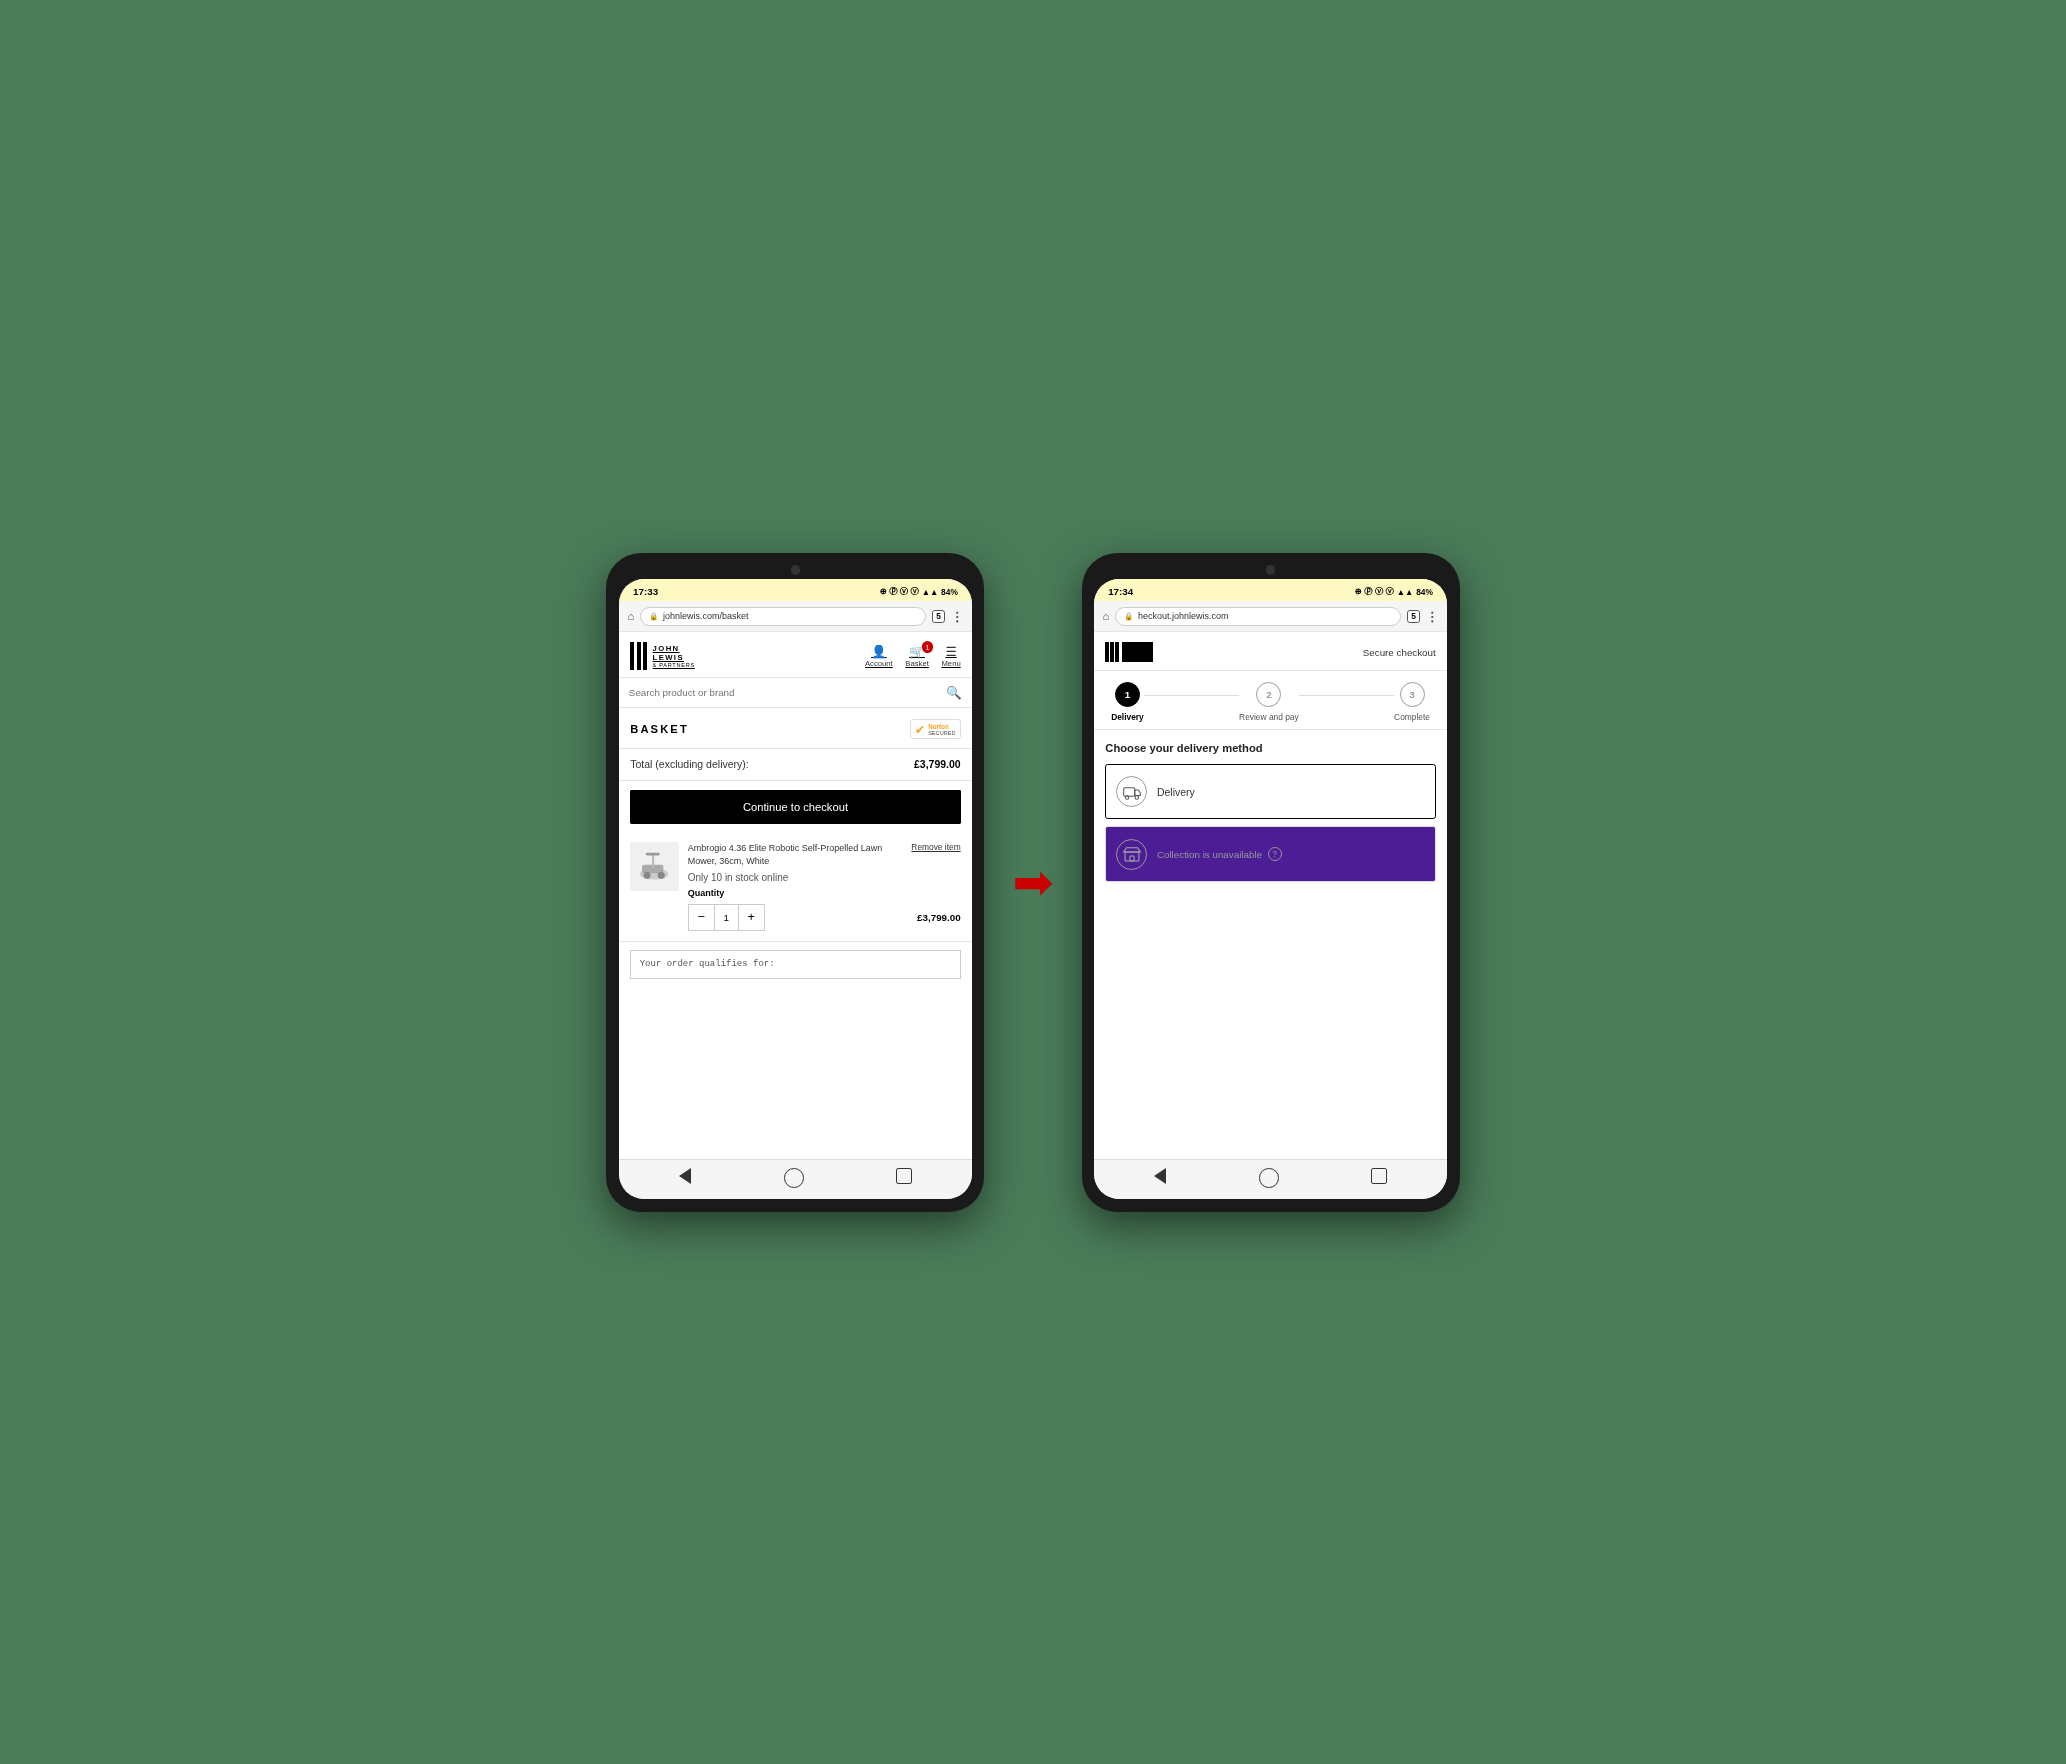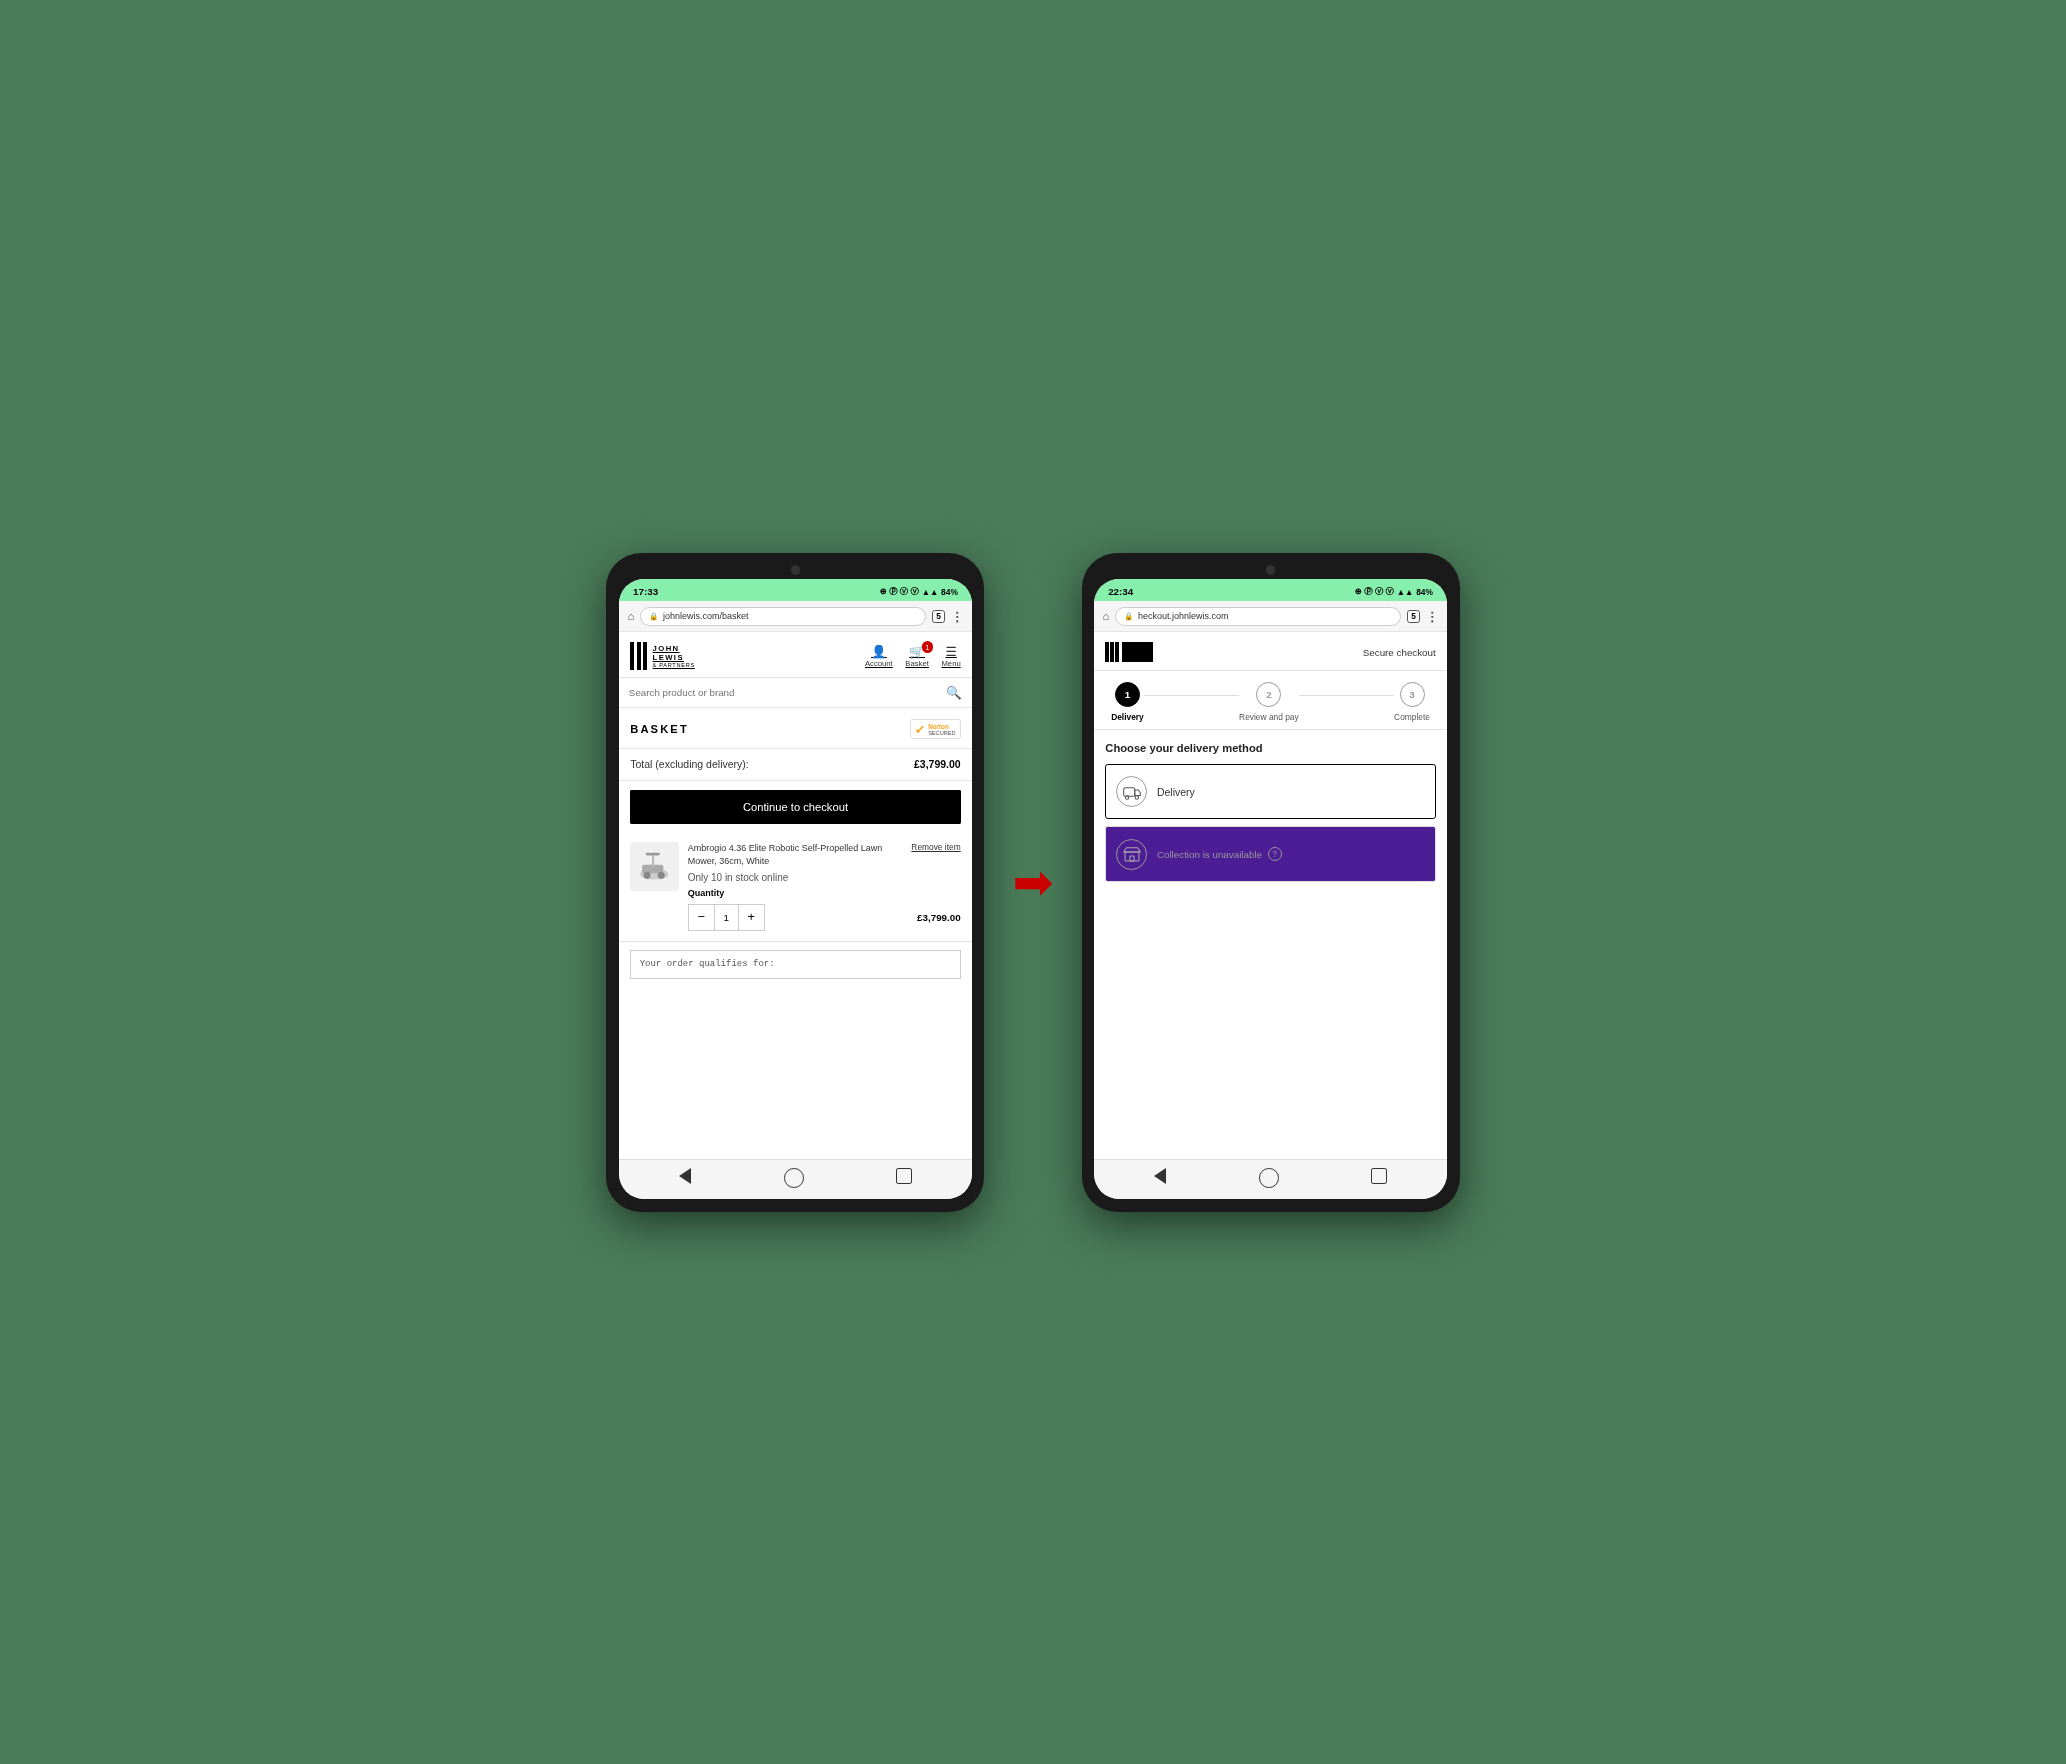--- a/index.html
+++ b/index.html
@@ -57,21 +57,21 @@
     }
 
     
     .status-bar {
       display: flex;
       justify-content: space-between;
       align-items: center;
       padding: 7px 14px 4.2px;
       font-size: 9px;
       font-weight: 600;
-      background: #86efac;
+      background: #fef9c3;
     }
     .status-time { font-weight: 700; font-size: 9.8px; }
     .status-icons { display: flex; gap: 2.8px; align-items: center; font-size: 8.4px; }
 
     
     .address-bar {
       display: flex;
       align-items: center;
       gap: 5.6px;
       padding: 5.6px 8.4px;
@@ -557,21 +557,21 @@
 
   <div class="arrow" style="color:#cc0000; font-size:49px;">➡</div>
 
   <div class="phone">
     <div class="phone-notch-bar">
       <div class="phone-camera"></div>
     </div>
     <div class="phone-screen">
 
       <div class="status-bar">
-        <span class="status-time">22:34</span>
+        <span class="status-time">17:34</span>
         <div class="status-icons">
           <span>⊕ ⓟ ⓥ ⓥ</span>
           <span>▲▲</span>
           <span>84%</span>
         </div>
       </div>
 
       <div class="address-bar">
         <span class="address-home-icon">⌂</span>
         <div class="address-url-box">

